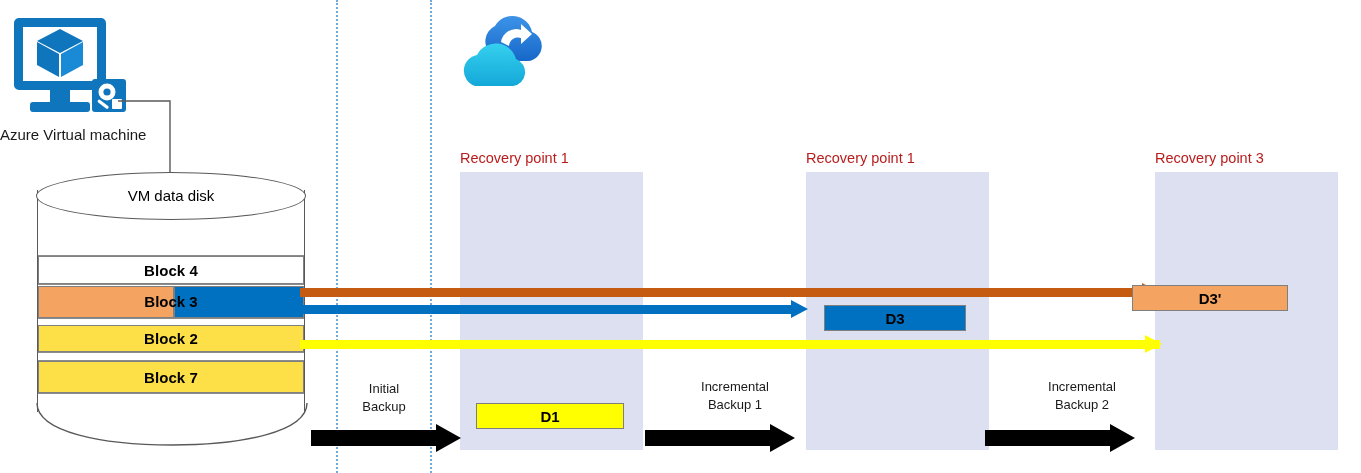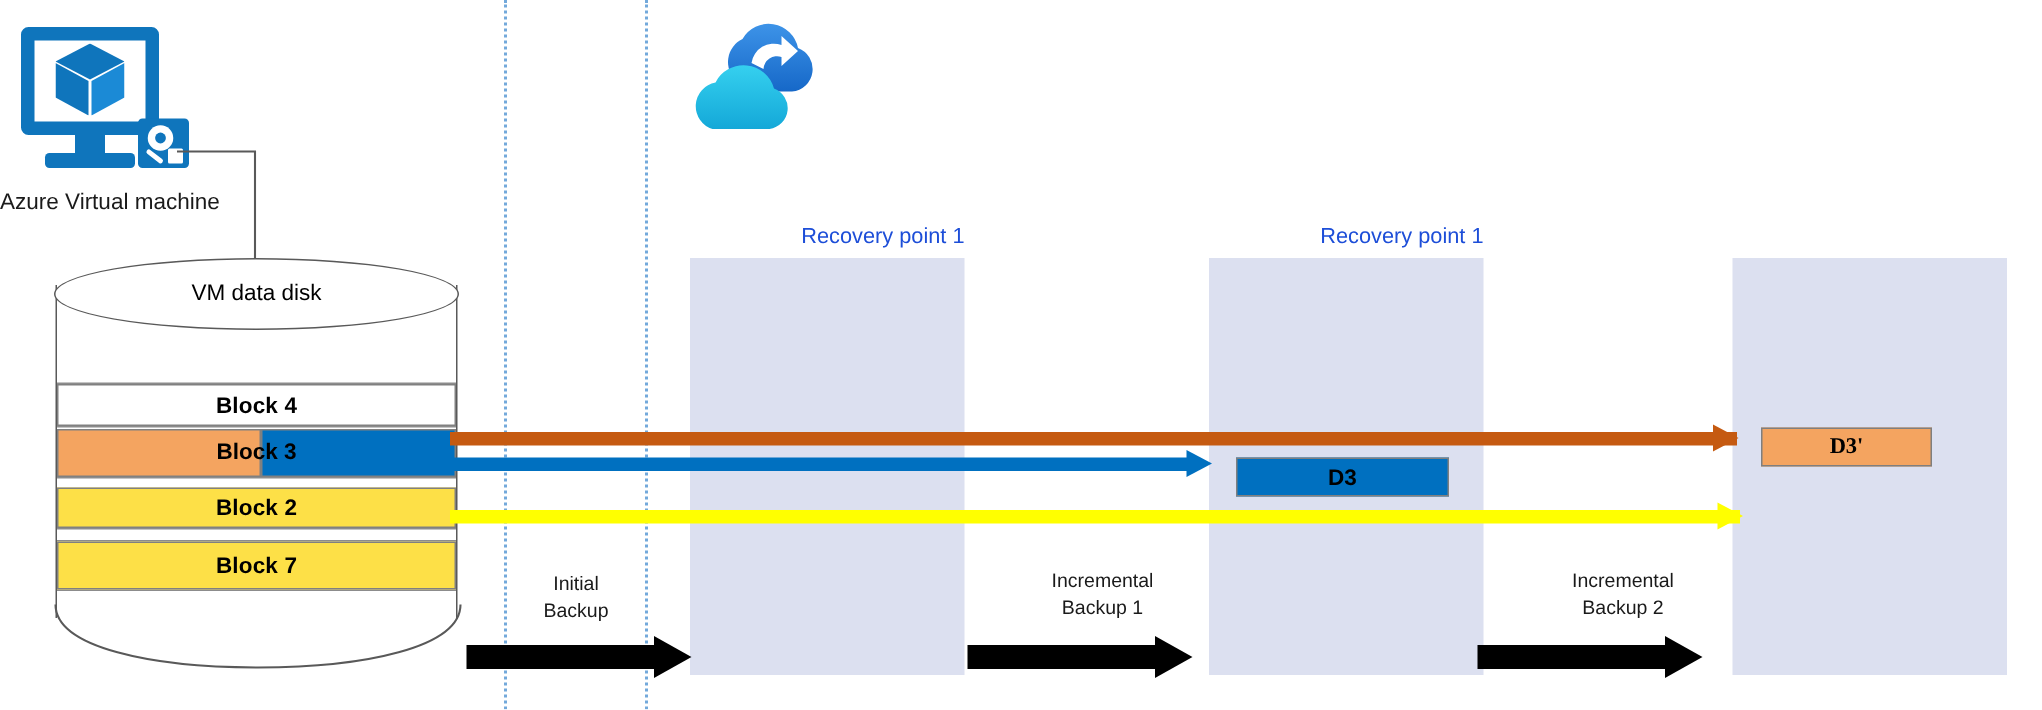--- a/index.html
+++ b/index.html
@@ -26,21 +26,21 @@
   .block{box-sizing:border-box;border:1.2px solid #808080;display:flex;align-items:center;
          justify-content:center;font-weight:bold;font-size:15px;color:#000;letter-spacing:.1px;}
   .blk-white{background:#ffffff;}
   .blk-yellow{background:#fde047;}
   .blk-split-orange{background:#f4a460;}
   .blk-split-blue{background:#0070c0;}
   .blk-label{position:absolute;width:100%;text-align:center;font-weight:bold;font-size:15px;color:#000;}
 
   
   .rp-band{background:#dce0f0;}
-  .rp-title{font-size:14.5px;color:#1d4ed8;text-align:right;white-space:nowrap;}
+  .rp-title{font-size:14.5px;color:#b91c1c;text-align:left;white-space:nowrap;}
 
   
   .dbox{box-sizing:border-box;border:1.4px solid #7f7f7f;display:flex;align-items:center;
         justify-content:center;font-weight:bold;font-size:15px;color:#000;}
   .d-yellow{background:#ffff00;}
   .d-blue{background:#0070c0;}
   .d-orange{background:#f4a460;}
 
   
   .arrow-shaft{position:absolute;}
@@ -141,37 +141,41 @@
   <div class="abs block blk-yellow" style="left:38px;top:361px;width:266px;height:32px;">
     <span>Block 7</span>
   </div>
 
   <div class="abs rp-title" style="left:460px;top:150px;width:183px;">Recovery point 1</div>
   <div class="abs rp-band" style="left:460px;top:172px;width:183px;height:278px;"></div>
 
   <div class="abs rp-title" style="left:806px;top:150px;width:183px;">Recovery point 1</div>
   <div class="abs rp-band" style="left:806px;top:172px;width:183px;height:278px;"></div>
 
+  <div class="abs rp-title" style="left:1155px;top:150px;width:183px;">Recovery point 3</div>
   <div class="abs rp-band" style="left:1155px;top:172px;width:183px;height:278px;"></div>
 
   <div class="abs arrow-shaft" style="left:300px;top:288px;width:858px;height:9px;background:#c55a11;"></div>
   <div class="abs arrow-head" style="left:1142px;top:283px;border-top:9.5px solid transparent;border-bottom:9.5px solid transparent;border-left:17px solid #c55a11;"></div>
 
   <div class="abs arrow-shaft" style="left:300px;top:305px;width:496px;height:9px;background:#0070c0;"></div>
   <div class="abs arrow-head" style="left:791px;top:300px;border-top:9.5px solid transparent;border-bottom:9.5px solid transparent;border-left:17px solid #0070c0;"></div>
 
   <div class="abs arrow-shaft" style="left:300px;top:340px;width:860px;height:9px;background:#ffff00;"></div>
   <div class="abs arrow-head" style="left:1145px;top:335px;border-top:9.5px solid transparent;border-bottom:9.5px solid transparent;border-left:17px solid #ffff00;"></div>
 
+  <div class="abs dbox d-yellow" style="left:476px;top:403px;width:148px;height:26px;">
+    <span>D1</span>
+  </div>
 
   <div class="abs dbox d-blue" style="left:824px;top:305px;width:142px;height:26px;">
     <span>D3</span>
   </div>
 
-  <div class="abs dbox d-orange" style="left:1174px;top:285px;width:114px;height:26px;font-family:Liberation Serif, serif;">
+  <div class="abs dbox d-orange" style="left:1132px;top:285px;width:156px;height:26px;">
     <span>D3'</span>
   </div>
 
   <div class="abs cap" style="left:338px;top:380px;width:92px;">Initial
 Backup</div>
   <div class="abs arrow-shaft" style="left:311px;top:430px;width:128px;height:16px;background:#000;"></div>
   <div class="abs arrow-head" style="left:436px;top:424px;border-top:14px solid transparent;border-bottom:14px solid transparent;border-left:25px solid #000;"></div>
 
   <div class="abs cap" style="left:660px;top:378px;width:150px;">Incremental
 Backup 1</div>

